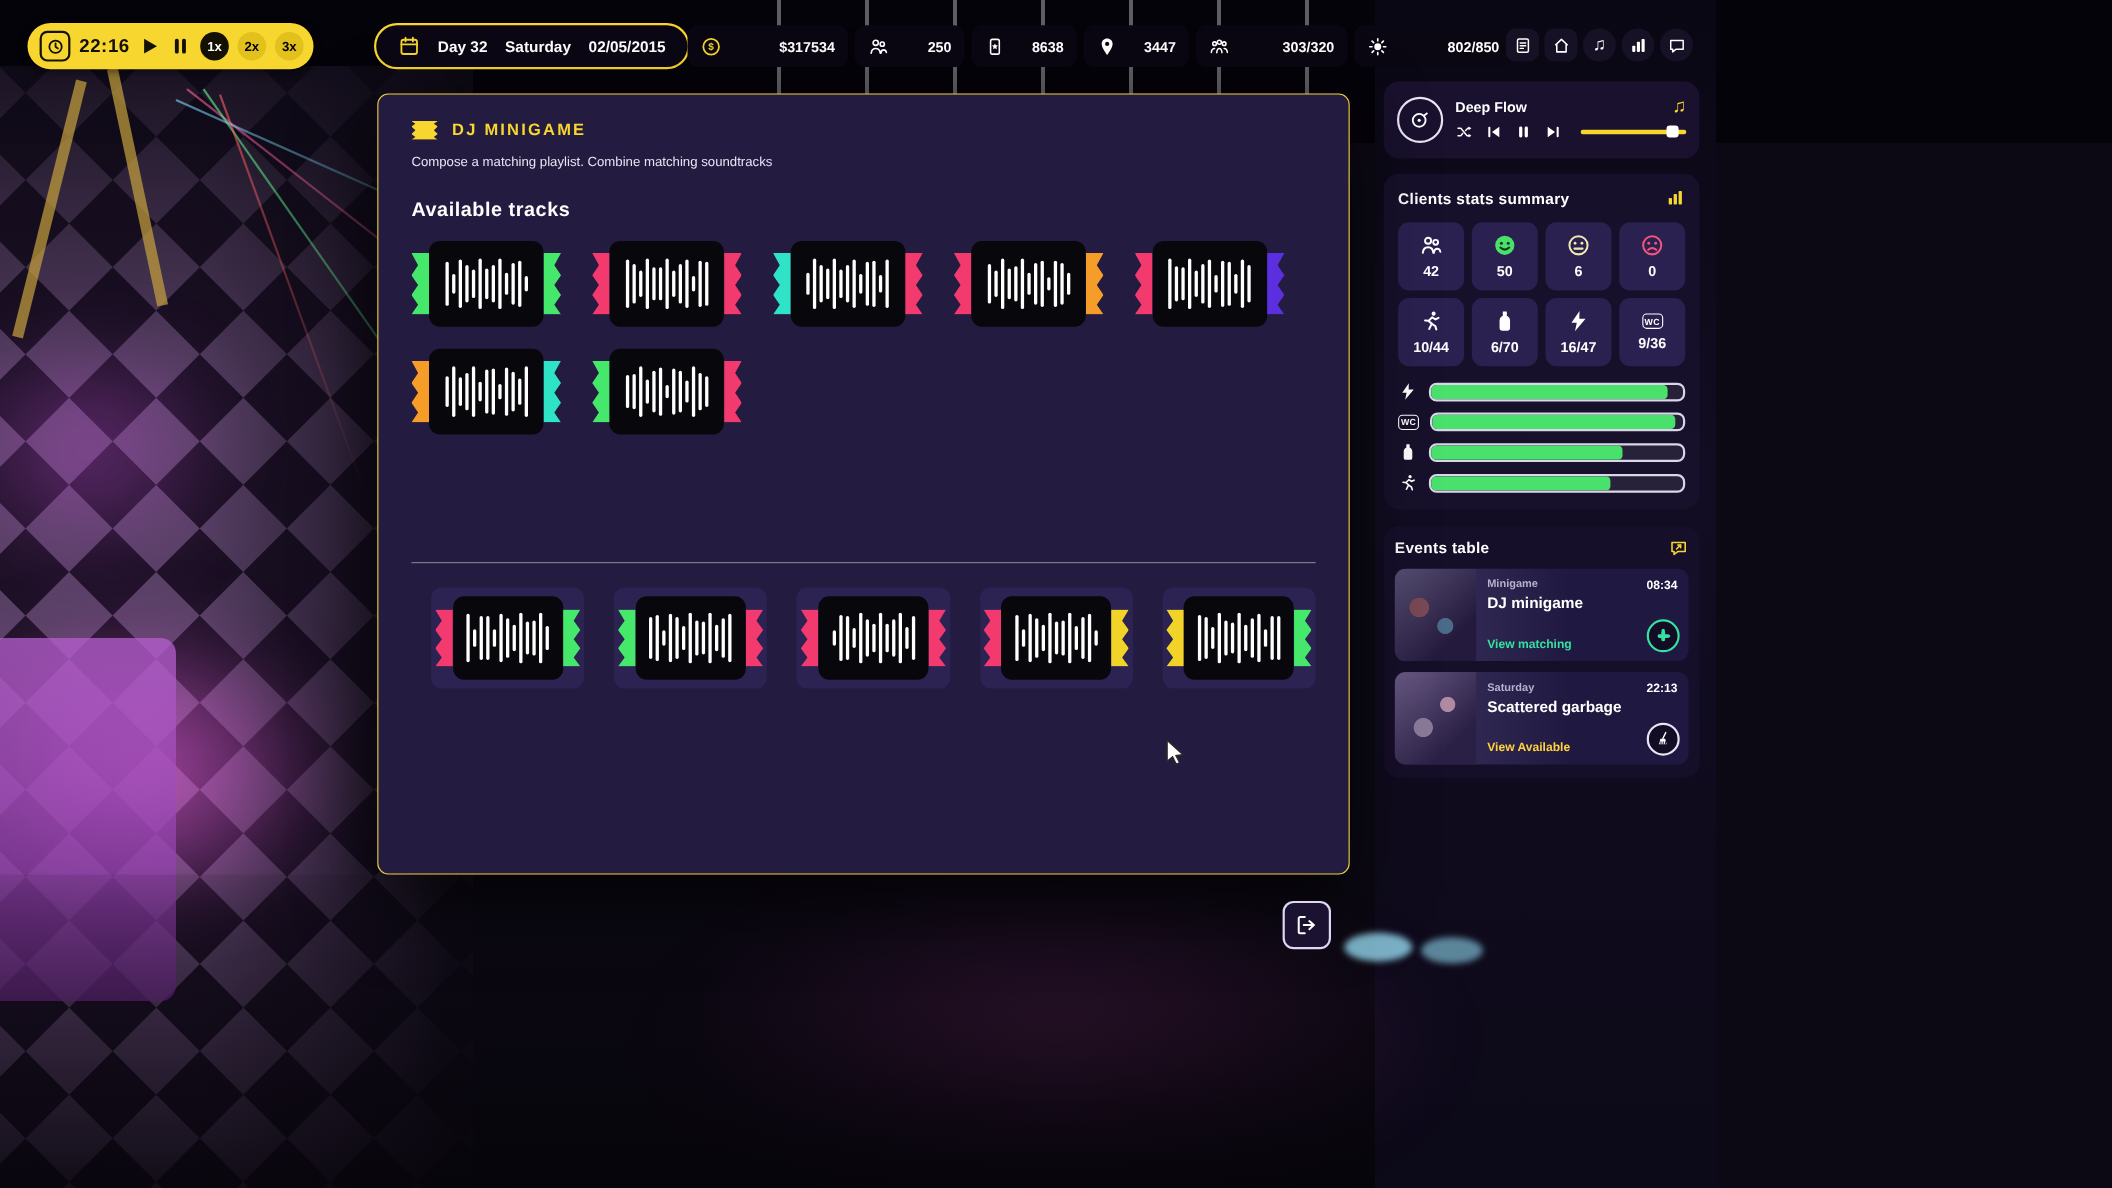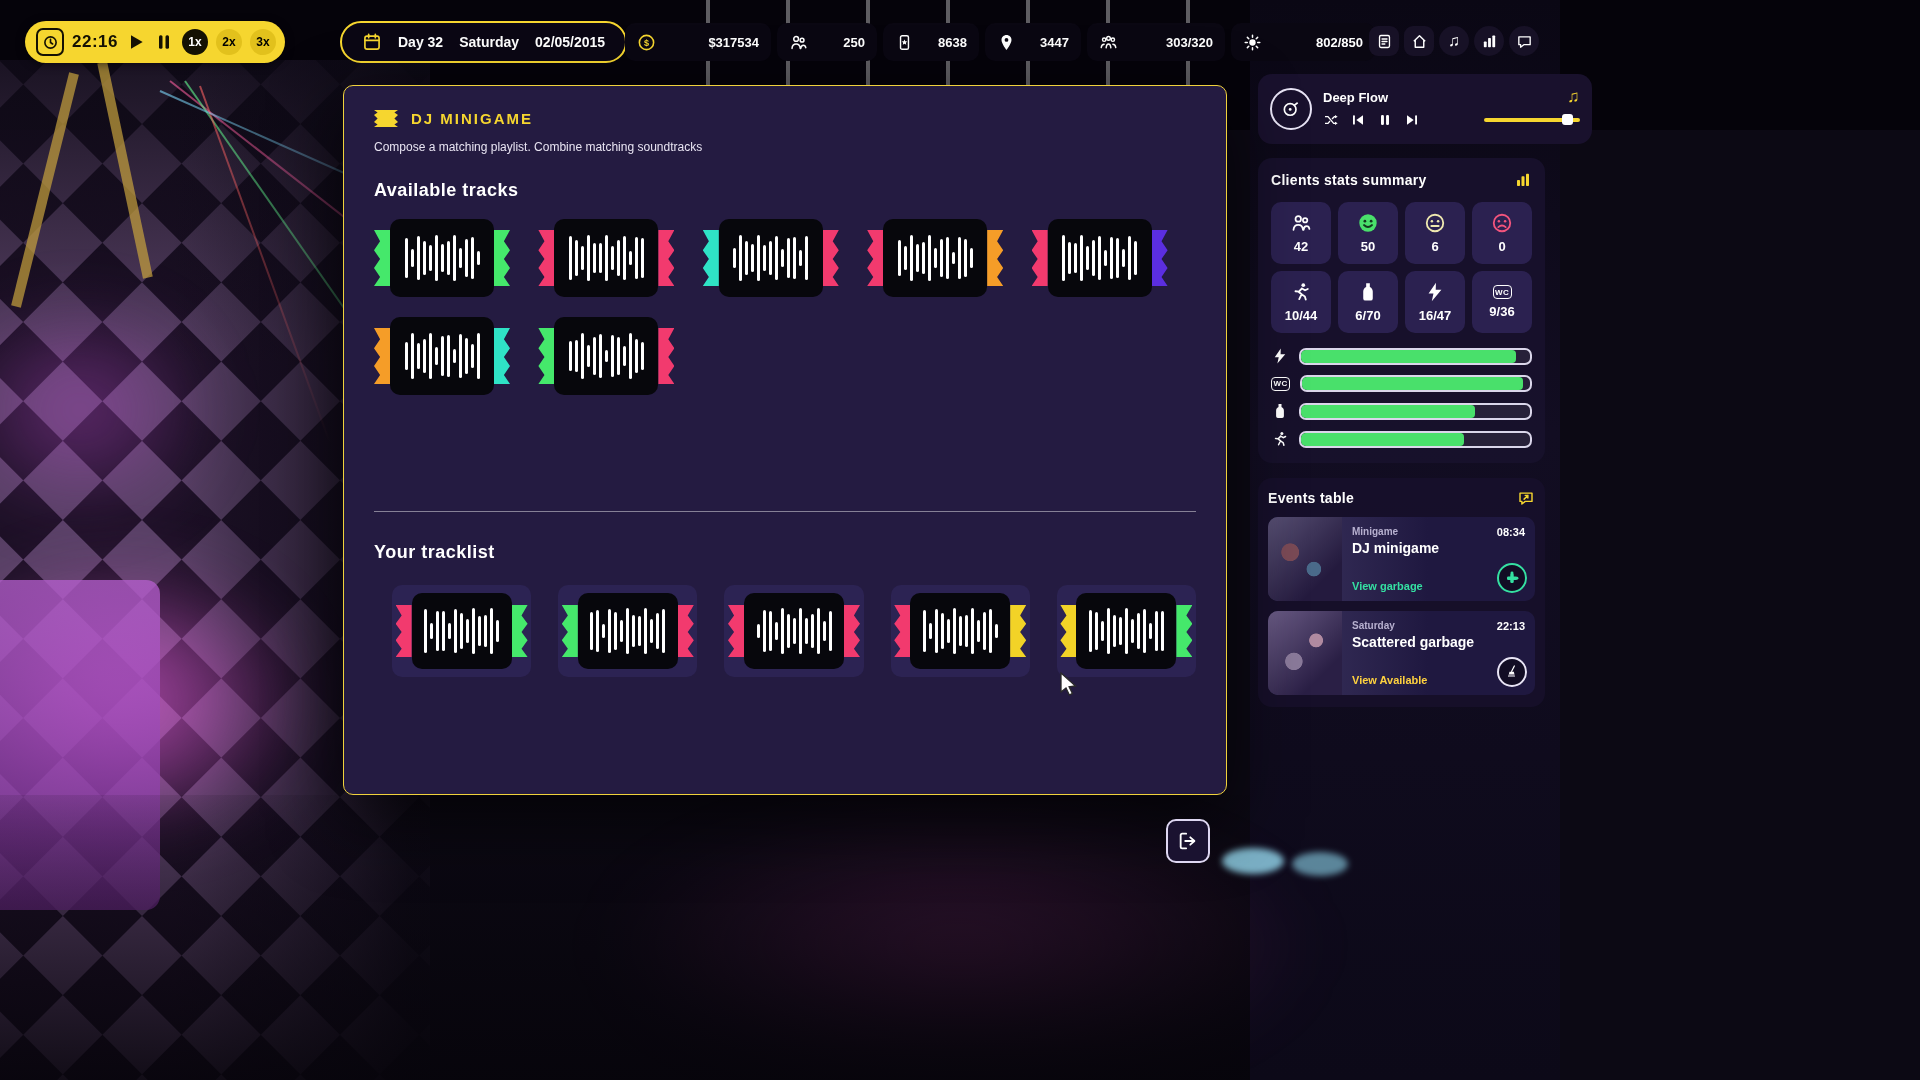--- a/index.html
+++ b/index.html
@@ -65,21 +65,21 @@
   .seg .val{margin-left:auto;}
 
   
   .hud-icons{position:absolute;left:1369px;top:26px;display:flex;gap:5px;align-items:center;}
   .hud-btn{width:30px;height:30px;border-radius:9px;background:#171126;display:flex;align-items:center;justify-content:center;cursor:pointer;}
   .hud-btn.round{border-radius:50%;}
   .hud-btn .ic{width:17px;height:17px;}
   .note-glyph{color:#fff;font-size:16px;line-height:1;}
 
   
-  .player{position:absolute;left:1258px;top:74px;width:334px;height:70px;background:rgba(26,18,46,.95);
+  .player{position:absolute;left:1258px;top:74px;width:287px;height:70px;background:rgba(26,18,46,.95);
     border-radius:14px;padding:11px 12px;box-sizing:border-box;display:flex;align-items:center;gap:11px;}
   .dj-btn{width:38px;height:38px;border-radius:50%;border:2px solid #e8e4f5;display:flex;align-items:center;justify-content:center;cursor:pointer;flex:none;}
   .dj-btn .ic{width:20px;height:20px;}
   .player-main{flex:1;display:flex;flex-direction:column;gap:7px;position:relative;}
   .ptitle{color:#fff;font-weight:700;font-size:13px;}
   .pnote{position:absolute;right:0;top:-2px;color:#f6d62f;font-size:17px;line-height:1;}
   .pctl-row{display:flex;align-items:center;gap:11px;}
   .pctl{width:16px;height:16px;cursor:pointer;}
   .slider{position:relative;width:96px;height:4px;background:#f6d62f;border-radius:2px;margin-left:auto;align-self:center;cursor:pointer;}
   .sthumb{position:absolute;top:-4px;width:11px;height:11px;background:#fff;border-radius:3px;}
@@ -501,21 +501,21 @@
             <path d="M9.5 13.5l5-5M11 8.5h3.5V12" stroke-linecap="round"></path>
           </svg>
         </span>
     </div>
 
     <div class="erow">
       <div class="ethumb thumb-dj"></div>
       <div class="einfo">
         <span class="ecat">Minigame</span>
         <span class="etitle">DJ minigame</span>
-        <span class="elink link-green">View garbage</span>
+        <span class="elink link-green">View matching</span>
       </div>
       <span class="etime">08:34</span>
       <div class="ebadge badge-minigame">
         <span class="ic">
             <svg viewBox="0 0 24 24">
               <rect x="9.4" y="5" width="5.2" height="14.5" rx="2" fill="#35e0a2"></rect>
               <rect x="4.5" y="9.8" width="15" height="5.2" rx="2" fill="#35e0a2"></rect>
               <circle cx="12" cy="4.6" r="2.2" fill="#35e0a2"></circle>
               <circle cx="19.4" cy="12.4" r="2.2" fill="#35e0a2"></circle>
             </svg>
@@ -696,21 +696,20 @@
               <i style="height: 69%;"></i>
               <i style="height: 58%;"></i>
             </div>
           </div>
           <div class="tab tab-right" style="background: rgb(242, 58, 110);"></div>
         </div>
       </div>
 
     <div class="divider"></div>
 
-    <div class="sect yt-head">Your tracklist</div>
     <div class="slots">
         <div class="slot">
           <div class="track">
             <div class="tab tab-left" style="background: rgb(242, 58, 110);"></div>
             <div class="track-body">
               <div class="wave">
                 <i style="height: 93%;"></i>
                 <i style="height: 35%;"></i>
                 <i style="height: 85%;"></i>
                 <i style="height: 85%;"></i>

